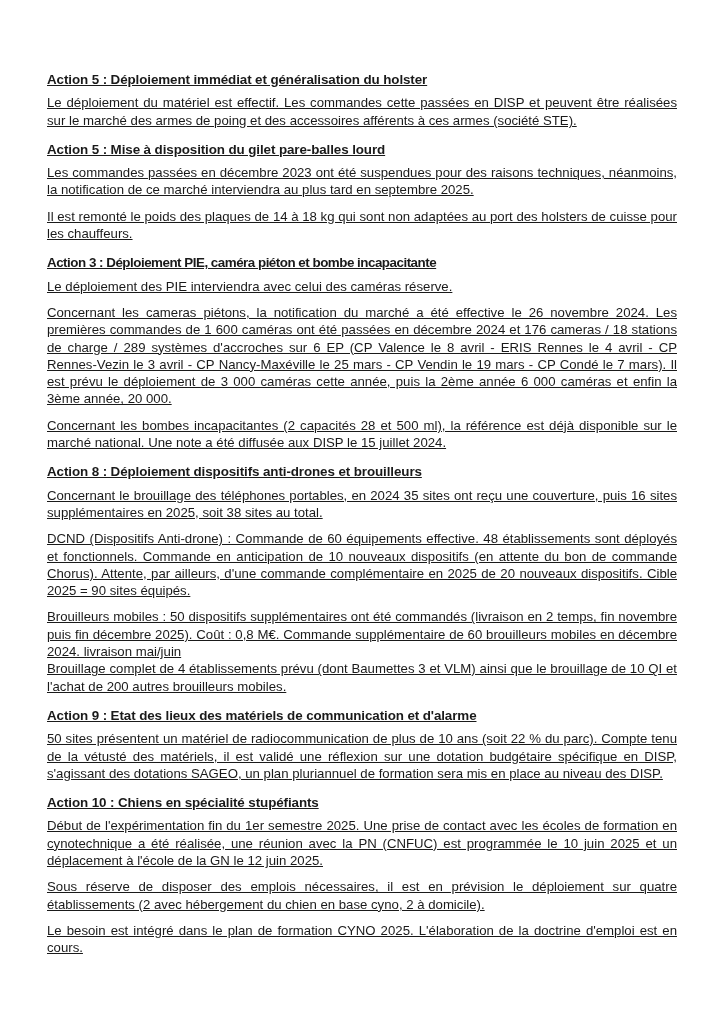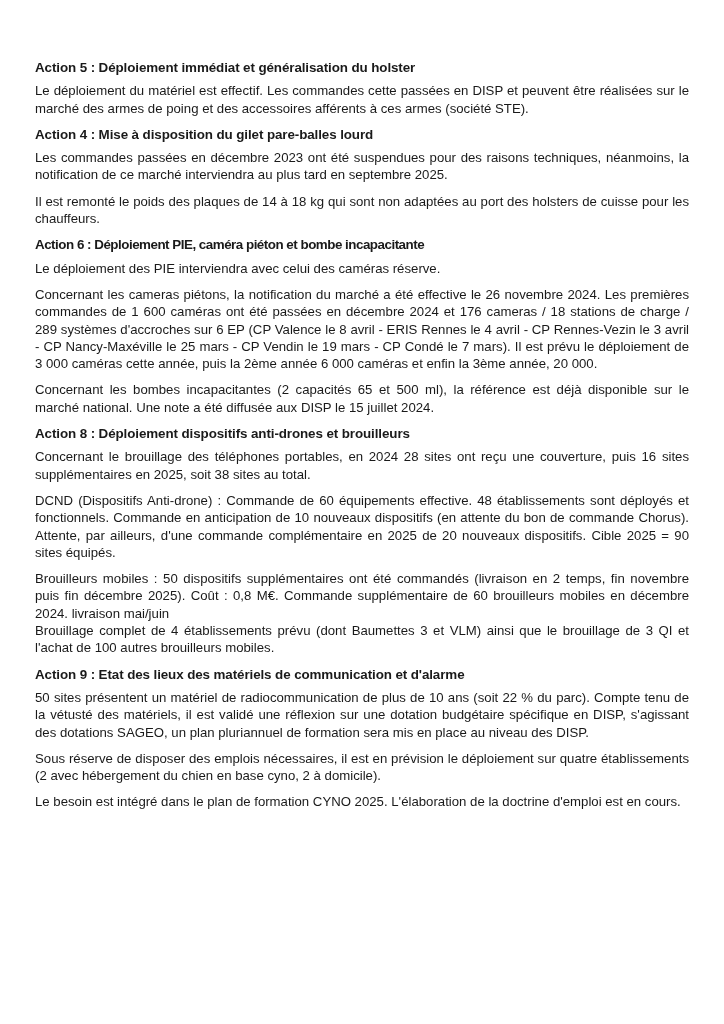--- a/index.html
+++ b/index.html
@@ -6,56 +6,58 @@
   body { width:724px; height:1024px; overflow:hidden; position:relative; }
   .page {
     position:absolute; left:35px; top:59px; width:654px;
     font-family:"Liberation Sans", sans-serif;
     color:#1a1a1a; font-size:13.2px; line-height:17.3px;
   }
   .h { font-weight:bold; margin:0 0 6px 0; font-size:13.4px; letter-spacing:-0.1px; }
   .h.narrow { letter-spacing:-0.5px; }
   .p { margin:0 0 9px 0; text-align:justify; }
   .p.tight { margin-bottom:0; }
-  .sec { margin:0; }
+  .sec { margin:12px;text-decoration:underline; }
 </style>
 </head>
 <body>
 
 <div class="page">
 
   <div class="sec">
     <div class="h">Action 5 : Déploiement immédiat et généralisation du holster</div>
     <p class="p">Le déploiement du matériel est effectif. Les commandes cette passées en DISP et peuvent être réalisées sur le marché des armes de poing et des accessoires afférents à ces armes (société STE).</p>
   </div>
 
   <div class="sec">
-    <div class="h">Action 4 : Mise à disposition du gilet pare-balles lourd</div>
+    <div class="h">Action 5 : Mise à disposition du gilet pare-balles lourd</div>
     <p class="p">Les commandes passées en décembre 2023 ont été suspendues pour des raisons techniques, néanmoins, la notification de ce marché interviendra au plus tard en septembre 2025.</p>
     <p class="p">Il est remonté le poids des plaques de 14 à 18 kg qui sont non adaptées au port des holsters de cuisse pour les chauffeurs.</p>
   </div>
 
   <div class="sec">
-    <div class="h narrow">Action 6 : Déploiement PIE, caméra piéton et bombe incapacitante</div>
+    <div class="h narrow">Action 3 : Déploiement PIE, caméra piéton et bombe incapacitante</div>
     <p class="p">Le déploiement des PIE interviendra avec celui des caméras réserve.</p>
     <p class="p">Concernant les cameras piétons, la notification du marché a été effective le 26 novembre 2024. Les premières commandes de 1 600 caméras ont été passées en décembre 2024 et 176 cameras / 18 stations de charge / 289 systèmes d'accroches sur 6 EP (CP Valence le 8 avril - ERIS Rennes le 4 avril - CP Rennes-Vezin le 3 avril - CP Nancy-Maxéville le 25 mars - CP Vendin le 19 mars - CP Condé le 7 mars). Il est prévu le déploiement de 3 000 caméras cette année, puis la 2ème année 6 000 caméras et enfin la 3ème année, 20 000.</p>
-    <p class="p">Concernant les bombes incapacitantes (2 capacités 65 et 500 ml), la référence est déjà disponible sur le marché national. Une note a été diffusée aux DISP le 15 juillet 2024.</p>
+    <p class="p">Concernant les bombes incapacitantes (2 capacités 28 et 500 ml), la référence est déjà disponible sur le marché national. Une note a été diffusée aux DISP le 15 juillet 2024.</p>
   </div>
 
   <div class="sec">
     <div class="h">Action 8 : Déploiement dispositifs anti-drones et brouilleurs</div>
-    <p class="p">Concernant le brouillage des téléphones portables, en 2024 28 sites ont reçu une couverture, puis 16 sites supplémentaires en 2025, soit 38 sites au total.</p>
+    <p class="p">Concernant le brouillage des téléphones portables, en 2024 35 sites ont reçu une couverture, puis 16 sites supplémentaires en 2025, soit 38 sites au total.</p>
     <p class="p">DCND (Dispositifs Anti-drone) : Commande de 60 équipements effective. 48 établissements sont déployés et fonctionnels. Commande en anticipation de 10 nouveaux dispositifs (en attente du bon de commande Chorus). Attente, par ailleurs, d'une commande complémentaire en 2025 de 20 nouveaux dispositifs. Cible 2025 = 90 sites équipés.</p>
     <p class="p tight">Brouilleurs mobiles : 50 dispositifs supplémentaires ont été commandés (livraison en 2 temps, fin novembre puis fin décembre 2025). Coût : 0,8 M€. Commande supplémentaire de 60 brouilleurs mobiles en décembre 2024. livraison mai/juin</p>
-    <p class="p">Brouillage complet de 4 établissements prévu (dont Baumettes 3 et VLM) ainsi que le brouillage de 3 QI et l'achat de 100 autres brouilleurs mobiles.</p>
+    <p class="p">Brouillage complet de 4 établissements prévu (dont Baumettes 3 et VLM) ainsi que le brouillage de 10 QI et l'achat de 200 autres brouilleurs mobiles.</p>
   </div>
 
   <div class="sec">
     <div class="h">Action 9 : Etat des lieux des matériels de communication et d'alarme</div>
     <p class="p">50 sites présentent un matériel de radiocommunication de plus de 10 ans (soit 22 % du parc). Compte tenu de la vétusté des matériels, il est validé une réflexion sur une dotation budgétaire spécifique en DISP, s'agissant des dotations SAGEO, un plan pluriannuel de formation sera mis en place au niveau des DISP.</p>
   </div>
 
   <div class="sec">
+    <div class="h">Action 10 : Chiens en spécialité stupéfiants</div>
+    <p class="p">Début de l'expérimentation fin du 1er semestre 2025. Une prise de contact avec les écoles de formation en cynotechnique a été réalisée, une réunion avec la PN (CNFUC) est programmée le 10 juin 2025 et un déplacement à l'école de la GN le 12 juin 2025.</p>
     <p class="p">Sous réserve de disposer des emplois nécessaires, il est en prévision le déploiement sur quatre établissements (2 avec hébergement du chien en base cyno, 2 à domicile).</p>
     <p class="p">Le besoin est intégré dans le plan de formation CYNO 2025. L'élaboration de la doctrine d'emploi est en cours.</p>
   </div>
 
 </div>
 
 </body></html>

